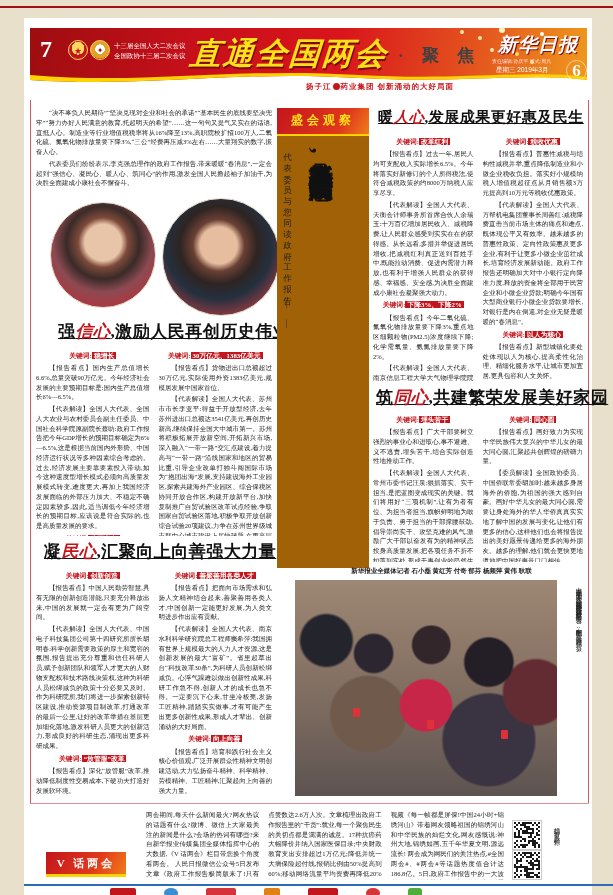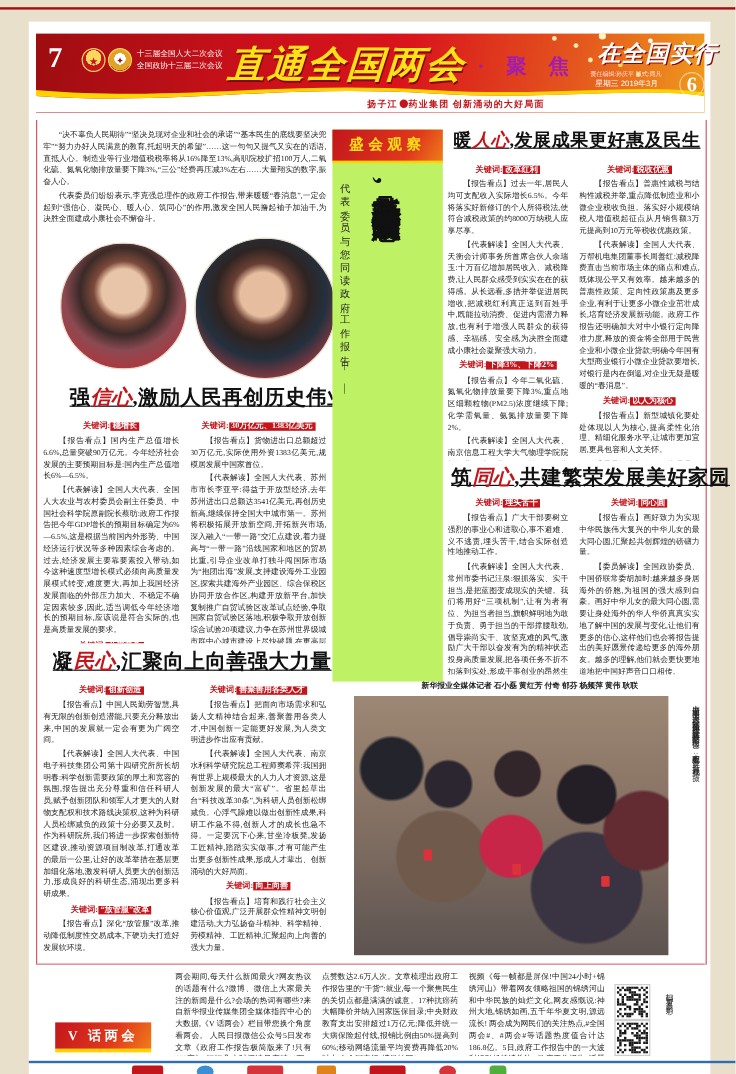--- a/index.html
+++ b/index.html
@@ -18,21 +18,21 @@
   
   #banner{left:30px;top:28px;width:557px;height:66px;overflow:hidden;
     background:linear-gradient(100deg,#9d0d10 0%,#c8101a 30%,#d9141c 55%,#e4571e 80%,#ef9b1c 100%);}
   #banner svg{position:absolute;left:0;top:0;}
   #page-num{left:40px;top:36px;color:#fff;font-size:24px;font-weight:bold;}
   .emblem{border-radius:50%;text-align:center;box-sizing:border-box;}
   #emblem-npc{left:68px;top:40px;width:20px;height:20px;background:radial-gradient(circle at 50% 40%,#ffd75e 0 45%,#c3161c 46%);border:1px solid #ffd75e;font-size:9px;line-height:20px;color:#c3161c;}
   #emblem-cppcc{left:90px;top:40px;width:20px;height:20px;background:radial-gradient(circle at 50% 45%,#fff 0 35%,#e0a227 36% 70%,#c3161c 71%);border:1px solid #ffd75e;font-size:8px;line-height:20px;color:#a50e12;}
   #meeting-lines{left:114px;top:41px;color:#fff;font-size:6.5px;line-height:1.55;font-family:"Liberation Sans",sans-serif;}
   #banner-title{left:190px;top:33px;color:#ffe11a;font-size:31px;font-weight:bold;font-style:italic;letter-spacing:2px;text-shadow:1px 2px 0 #7d0a0c;transform:skewX(-4deg);}
-  #banner-sub{left:398px;top:44px;color:#a21caf;font-size:17px;font-weight:bold;letter-spacing:7px;}
+  #banner-sub{left:398px;top:44px;color:#404040;font-size:17px;font-weight:bold;letter-spacing:7px;}
   #banner-dots{left:460px;top:30px;width:4px;height:4px;border-radius:50%;background:#ffe9a8;
     box-shadow:18px 6px 0 #ffe9a8,40px -2px 0 1px #fff3c4,62px 10px 0 #ffda6e,80px 2px 0 #fff,55px 22px 0 #ffd75e,30px 18px 0 #ffe9a8,70px 30px 0 #ffda6e;}
   #masthead{left:498px;top:32px;color:#fff;font-size:19px;font-weight:bold;letter-spacing:1px;font-style:italic;text-shadow:1px 1px 0 #7d0a0c;}
   #editors-line{left:492px;top:58px;color:#ffdede;font-size:5px;font-family:"Liberation Sans",sans-serif;}
   #date-line{left:496px;top:66px;color:#fff;font-size:6.5px;font-family:"Liberation Sans",sans-serif;}
   #date-day{left:566px;top:60px;color:#fff;font-size:17px;font-weight:bold;border:1px solid #ffffff88;border-radius:50%;width:19px;height:19px;line-height:19px;text-align:center;}
   #promo{left:306px;top:82px;width:230px;color:#c3161c;font-size:7.5px;letter-spacing:1px;font-weight:bold;}
   #promo .logo-dot{display:inline-block;width:7px;height:7px;border-radius:50%;background:#c3161c;vertical-align:-1px;margin:0 1px;}
   
   .bodytext{font-size:6.5px;line-height:1.5;color:#1c1c1c;text-align:justify;}
@@ -50,21 +50,21 @@
     background:radial-gradient(circle at 48% 40%,#e6bd9e 0 20%,#6a4034 28%,#2e2422 42%,#24303e 58%,#8c3a42 78%,#a03a42 100%);}
   .headline{font-weight:bold;color:#111;letter-spacing:0.5px;white-space:nowrap;text-decoration:underline;}
   .headline .red{color:#c3161c;font-style:italic;}
   #sec0-headline{left:58px;top:320px;font-size:17px;}
   #sec1-headline{left:44px;top:540px;font-size:17px;}
   .twocol{display:flex;gap:9px;overflow:hidden;}
   .twocol .col{flex:1;overflow:hidden;}
   #sec0-cols{left:36px;top:348px;width:236px;height:188px;}
   #sec1-cols{left:36px;top:568px;width:236px;height:228px;}
   
-  #observer-panel{left:277px;top:108px;width:92px;height:460px;background:#bef264;}
+  #observer-panel{left:277px;top:108px;width:92px;height:460px;background:#a16207;}
   #observer-box{left:0;top:0;width:92px;height:26px;background:linear-gradient(120deg,#c3161c,#e0381c 70%,#ef7d1a);
     color:#ffe11a;font-size:12px;font-weight:bold;letter-spacing:4px;text-align:center;line-height:24px;border-bottom:2px solid #ffd200;}
   #observer-leadin{left:5px;top:38px;height:405px;writing-mode:vertical-rl;font-size:8.5px;letter-spacing:11px;color:#222;}
   #observer-headline{left:28px;top:36px;height:418px;writing-mode:vertical-rl;font-size:24px;font-weight:bold;color:#111;letter-spacing:0.5px;}
   
   #sec2-headline{left:378px;top:108px;font-size:15px;}
   #sec2-cols{left:373px;top:134px;width:210px;height:250px;}
   #sec3-headline{left:376px;top:386px;font-size:17px;}
   #sec3-cols{left:373px;top:412px;width:210px;height:150px;}
   #byline{left:300px;top:567px;width:283px;font-size:6.5px;color:#1c1c1c;text-align:center;font-weight:bold;}
@@ -114,21 +114,21 @@
 <div id="page-num" class="abs">7</div>
 <div id="emblem-npc" class="abs emblem">★</div>
 <div id="emblem-cppcc" class="abs emblem">✦</div>
 <div id="meeting-lines" class="abs">
   <div>十三届全国人大二次会议</div>
   <div>全国政协十三届二次会议</div>
 </div>
 <div id="banner-title" class="abs">直通全国两会</div>
 <div id="banner-sub" class="abs">· <span>聚 焦</span></div>
 <div id="banner-dots" class="abs"></div>
-<div id="masthead" class="abs">在全国实行</div>
+<div id="masthead" class="abs">新华日报</div>
 <div id="editors-line" class="abs">责任编辑:孙庆平 版式:周凡</div>
 <div id="date-line" class="abs">星期三 2019年3月</div>
 <div id="date-day" class="abs">6</div>
 <div id="promo" class="abs"><span>扬子江</span><span class="logo-dot"></span><span>药业集团  创新涌动的大好局面</span></div>
 
 <div id="intro" class="abs bodytext">
   <p>“决不辜负人民期待”“坚决兑现对企业和社会的承诺”“基本民生的底线要坚决兜牢”“努力办好人民满意的教育,托起明天的希望”……这一句句又提气又实在的话语,直抵人心。制造业等行业增值税税率将从16%降至13%,高职院校扩招100万人,二氧化硫、氮氧化物排放量要下降3%,“三公”经费再压减3%左右……大量翔实的数字,振奋人心。</p>
   <p>代表委员们纷纷表示,李克强总理作的政府工作报告,带来暖暖“春消息”,一定会起到“强信心、凝民心、暖人心、筑同心”的作用,激发全国人民撸起袖子加油干,为决胜全面建成小康社会不懈奋斗。</p>
 </div>
 <div id="photos" class="abs">

